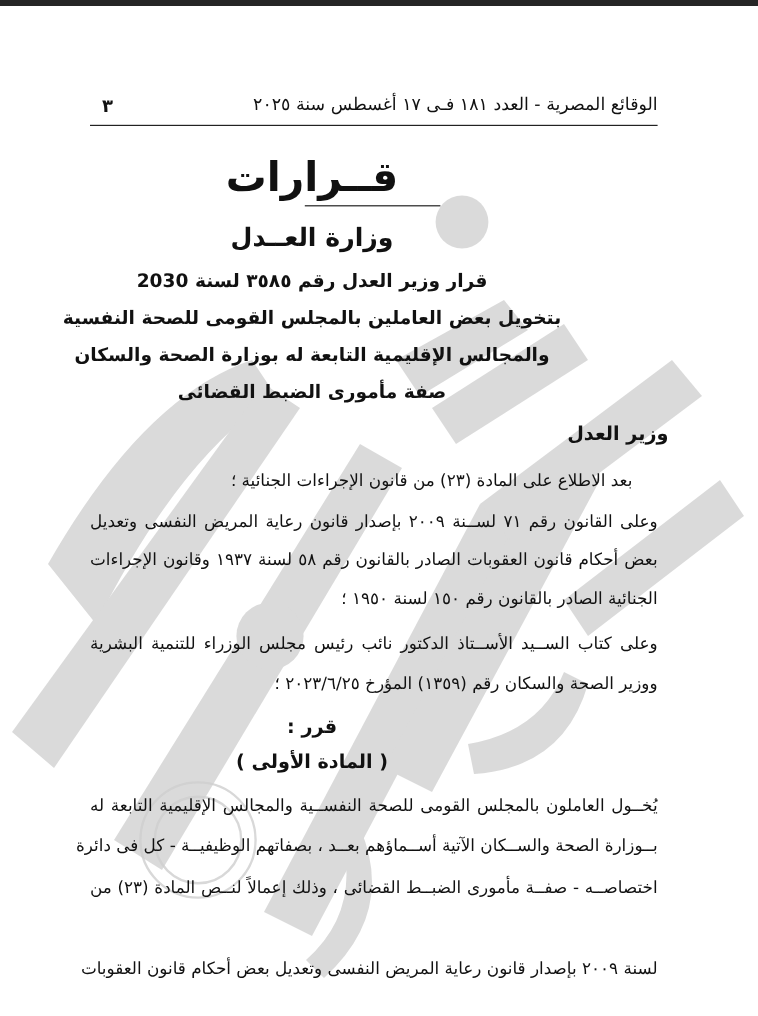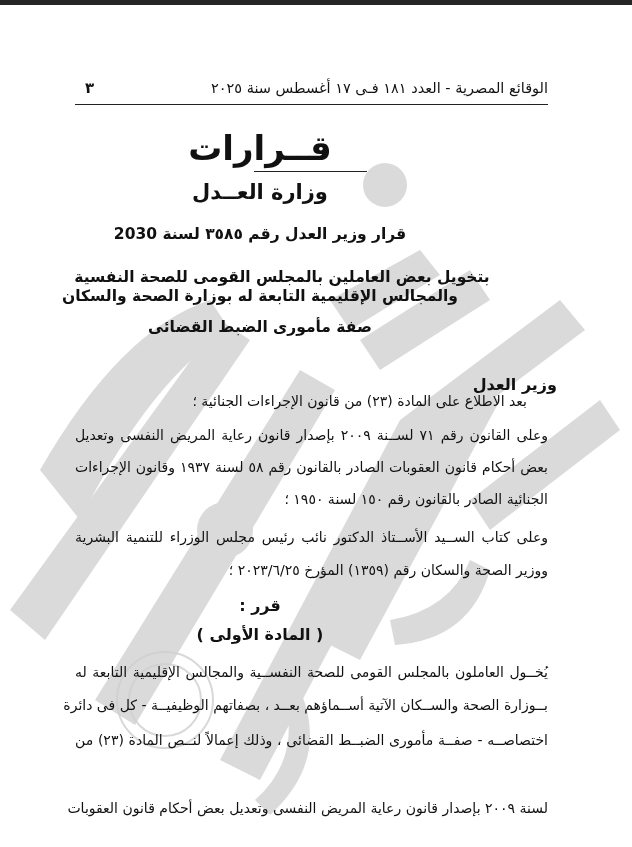--- a/index.html
+++ b/index.html
@@ -15,24 +15,24 @@
     .running-head {
       position:absolute; left:75px; width:473px; top:75px; height:26px;
       display:flex; justify-content:space-between; align-items:center;
       font-size:14.5px; color:#111;
     }
     .running-head .pg { font-size:15px; font-weight:bold; margin-left:10px; }
     .head-rule { position:absolute; left:75px; width:473px; top:104px; height:0; border-top:1.5px solid #222; }
     .center { position:absolute; left:0; width:520px; text-align:center; }
     .title-main { top:128px; font-size:34px; font-weight:bold; letter-spacing:1px; }
     .title-rule { position:absolute; left:254px; width:113px; top:171px; border-top:1.5px solid #222; }
-    .ministry { top:180px; font-size:21px; font-weight:bold; }
+    .ministry { top:186px; font-size:21px; font-weight:bold; }
     .decree-title { font-size:15.5px; font-weight:bold; }
-    .l1 { top:225px; } .l2 { top:268px;padding-left:22px; } .l3 { top:287px; } .l4 { top:318px; }
-    .minister { position:absolute; right:75px; top:352px; font-size:16px; font-weight:bold;margin-top:23px; }
+    .l1 { top:225px; } .l2 { top:256px; } .l3 { top:287px; } .l4 { top:318px; }
+    .minister { position:absolute; right:75px; top:352px; font-size:16px; font-weight:bold; }
     .para { position:absolute; left:75px; width:473px; font-size:14px; line-height:1; white-space:nowrap; }
     .para.justify { text-align:justify; text-align-last:justify; }
     .qarar { top:596px; font-size:16px; font-weight:bold; }
     .article { top:625px; font-size:16px; font-weight:bold; }
   </style>
 </head>
 <body>
 
 <div class="topstrip"></div>
 

